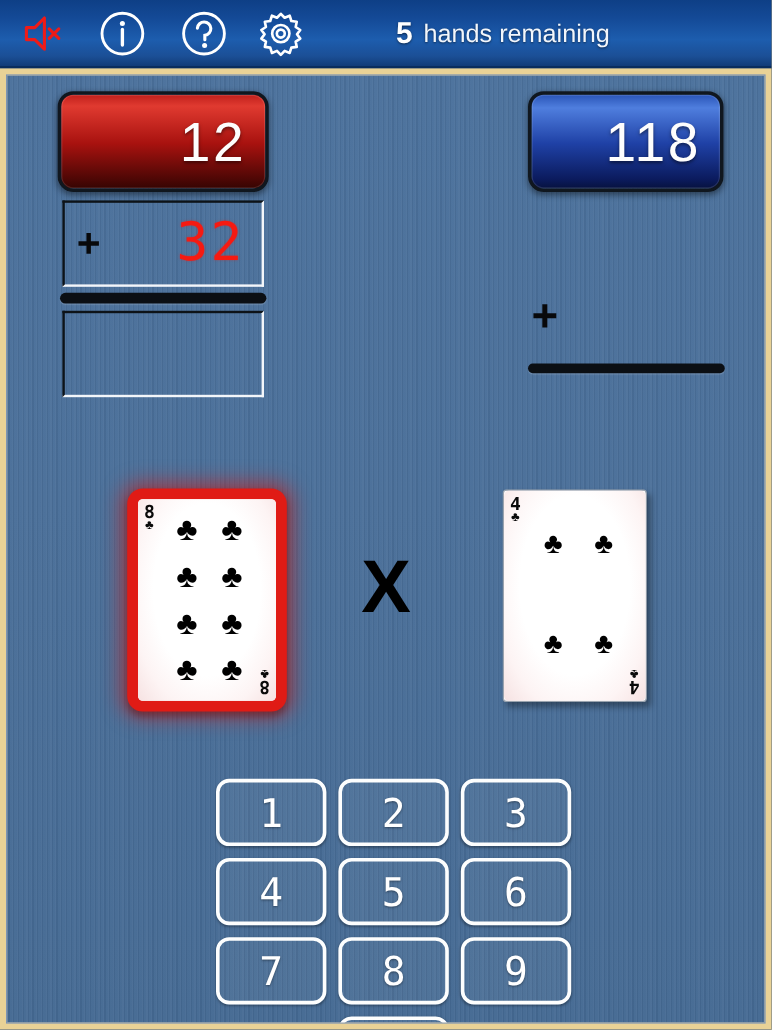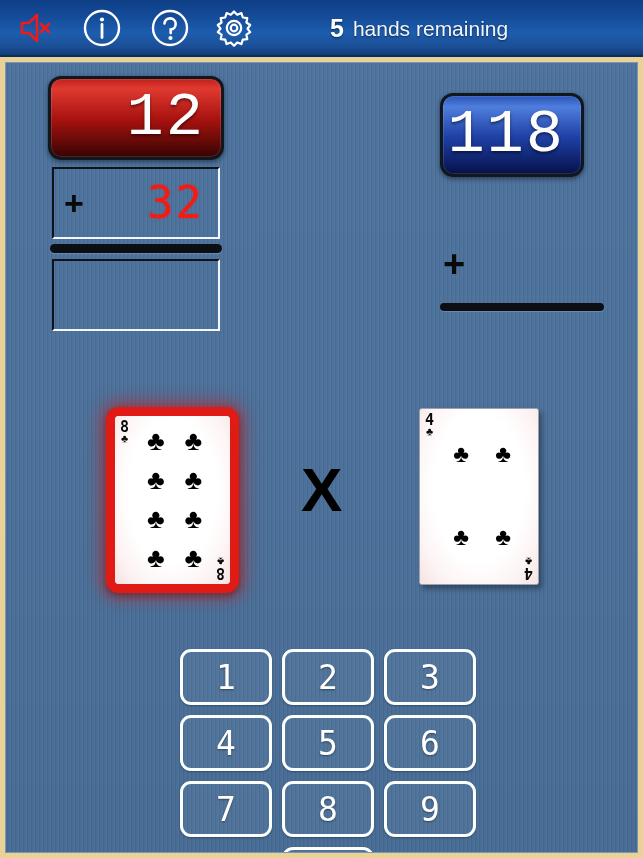--- a/index.html
+++ b/index.html
@@ -64,34 +64,34 @@
   .led{
     position:absolute;border-radius:13px;
     box-sizing:border-box;
     border:3px solid #10171f;
     box-shadow:0 2px 5px rgba(0,0,0,.45), inset 0 0 0 1px rgba(255,255,255,.12);
     overflow:hidden;
     display:flex;align-items:center;justify-content:flex-end;
   }
   .led .digits{
     padding-right:16px;
-    font-family:Liberation Mono, monospace;
+    font-family:Liberation Sans, sans-serif;
     color:#fdfdfd;
-    font-size:62px;
+    font-size:46px;
     letter-spacing:2px;
     line-height:1;
     text-shadow:0 2px 3px rgba(0,0,0,.5);
     text-align:center;
   }
   .led-red{
     left:42px;top:13px;width:176px;height:84px;
     background:linear-gradient(to bottom,#c0201c 0%,#e03a30 12%,#a8120f 52%,#4e0705 90%,#350402 100%);
   }
   .led-blue{
-    left:434px;top:30px;width:144px;height:84px;
+    left:434px;top:13px;width:163px;height:84px;
     background:linear-gradient(to bottom,#2a55b8 0%,#4f7ede 14%,#1f41a6 52%,#0b1b5e 90%,#07123f 100%);
   }
 
   
   .sumbox{
     position:absolute;box-sizing:border-box;
     border-top:2px solid #0d1318;
     border-left:2px solid #0d1318;
     border-right:2px solid #f3f6fa;
     border-bottom:2px solid #f3f6fa;

